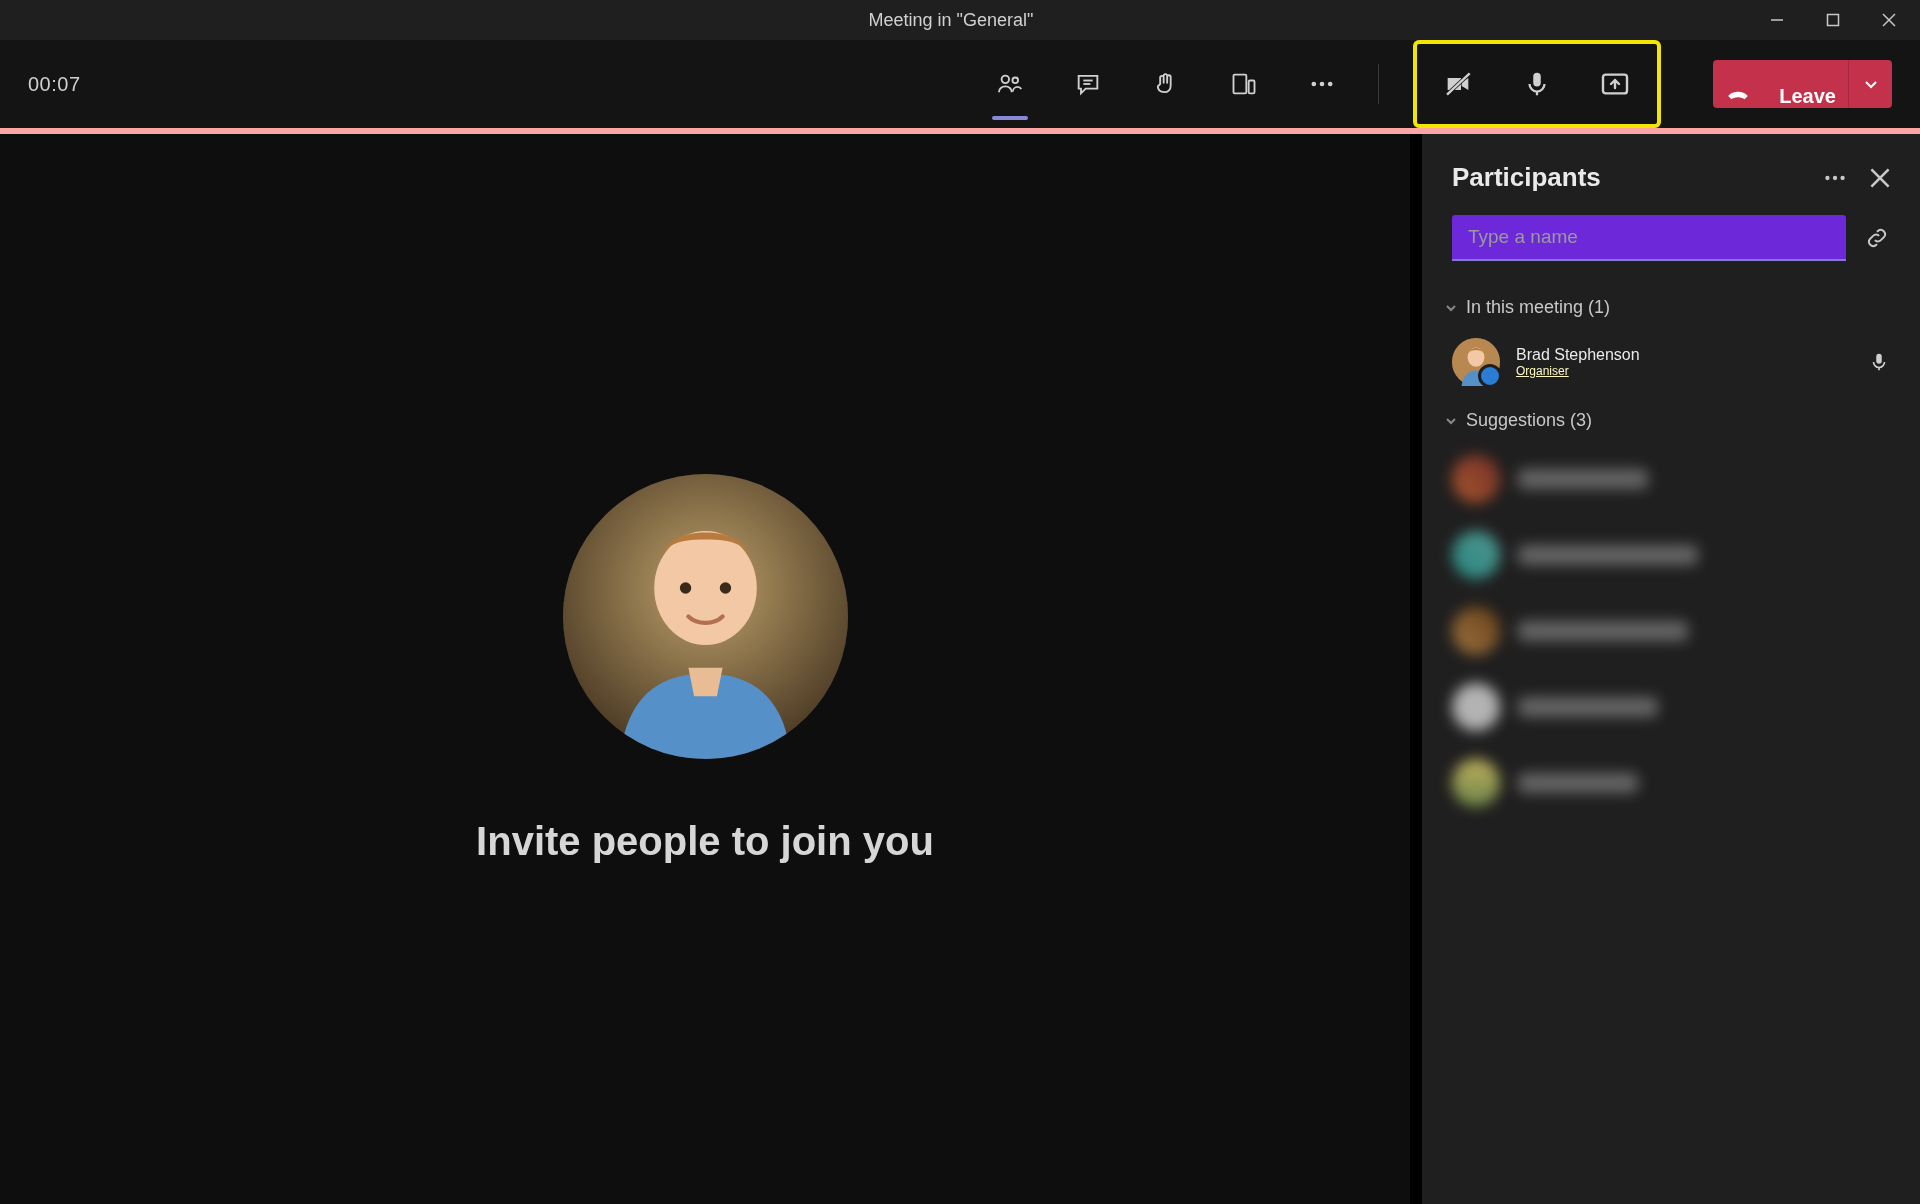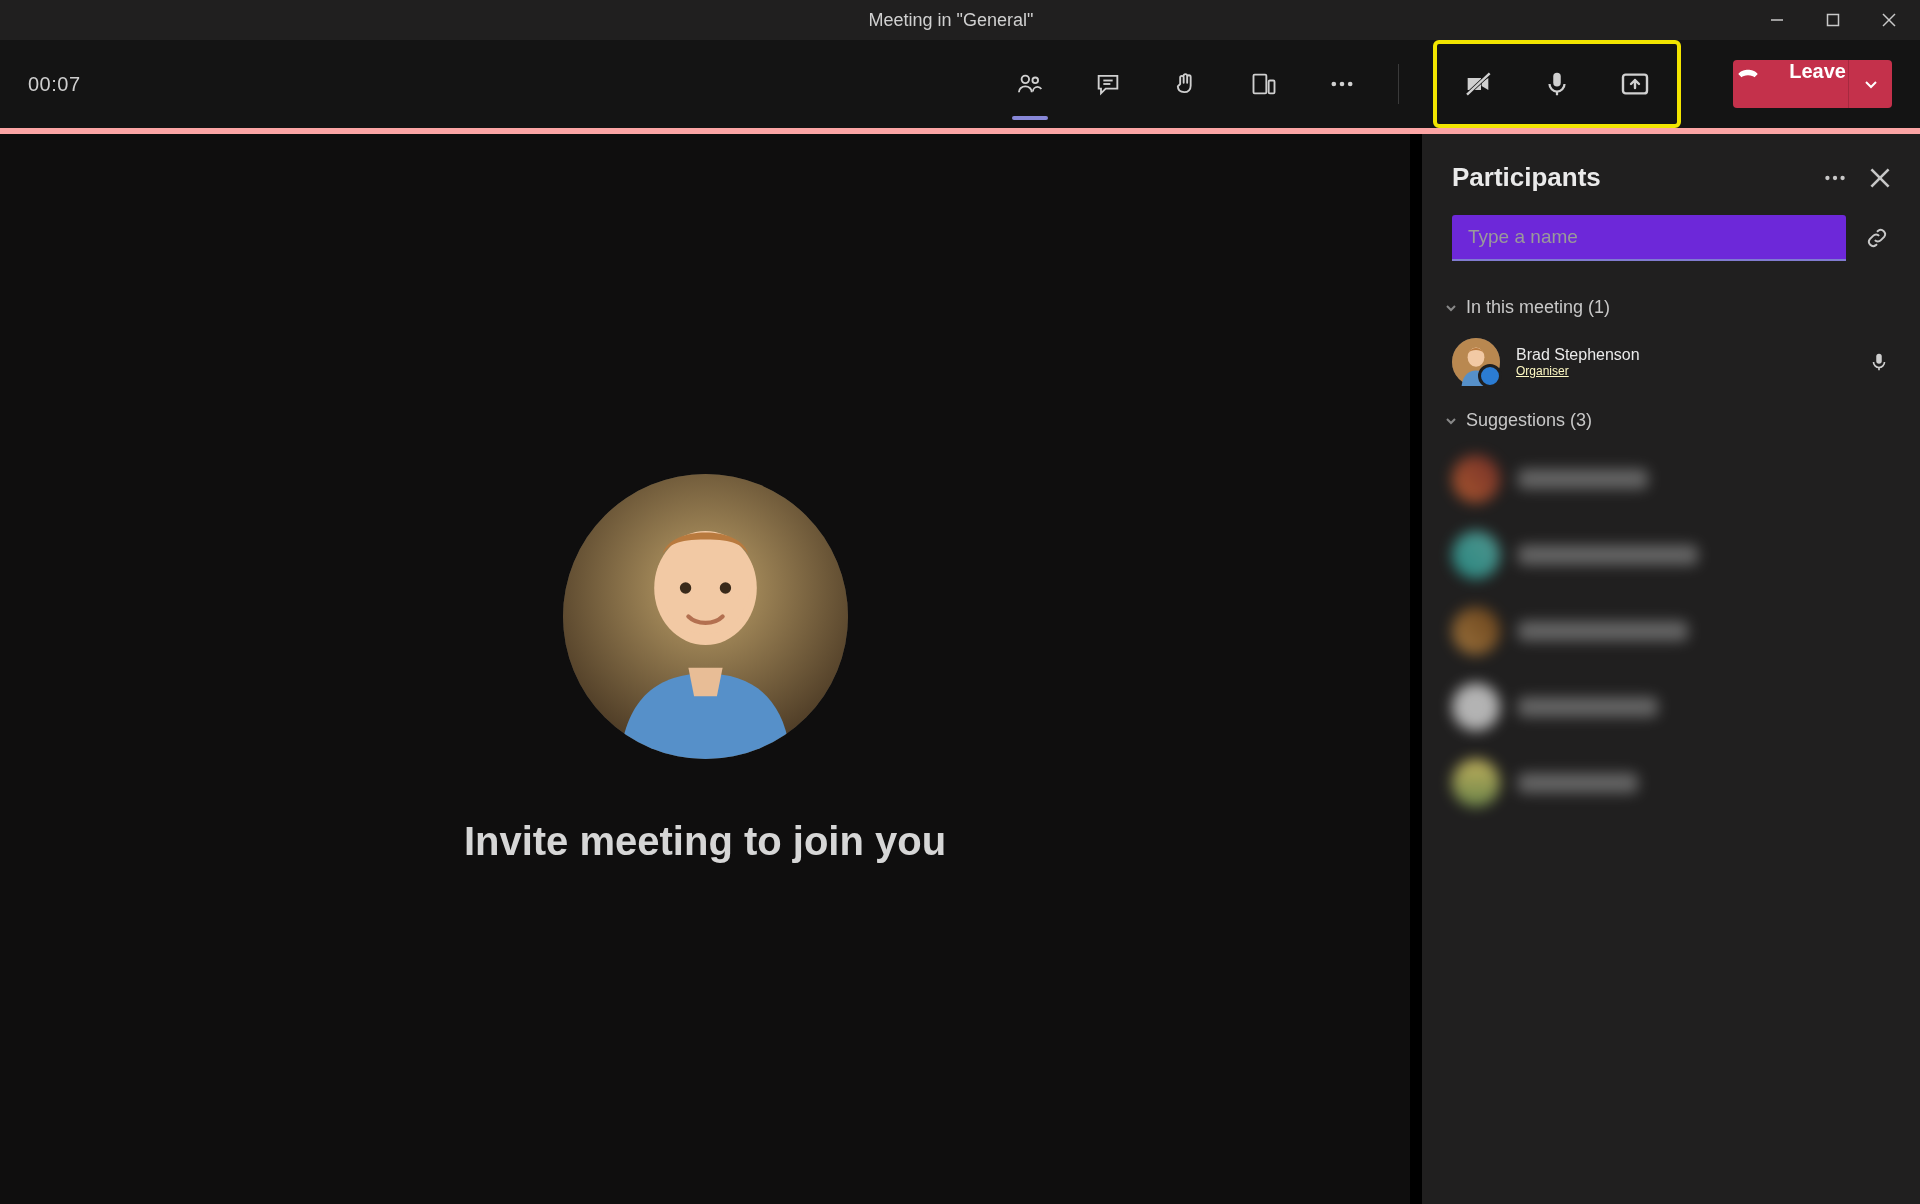--- a/index.html
+++ b/index.html
@@ -98,23 +98,23 @@
     background: #c4314b;
     color: #fff;
     border-radius: 4px;
     height: 48px;
     overflow: hidden;
     cursor: pointer;
     margin-left: 18px;
   }
   .leave-main {
     display: flex;
-    align-items: flex-start;
+    align-items: flex-end;
     gap: 28px;
-    padding: 0 2px;
+    padding: 0 12px;
     height: 100%;
   }
   .leave-chevron {
     width: 44px;
     height: 100%;
     display: flex;
     align-items: center;
     justify-content: center;
     border-left: 1px solid rgba(0,0,0,0.15);
   }
@@ -382,21 +382,21 @@
         <ellipse cx="50" cy="40" rx="18" ry="20" fill="#f2c9a4"></ellipse>
         <path d="M33 34c3-14 31-14 34 0-2 16-8 22-17 22s-15-6-17-22z" fill="#f2c9a4"></path>
         <path d="M35 28c3-10 27-10 30 0-2-3-5-5-15-5s-13 2-15 5z" fill="#b97a3e"></path>
         <path d="M20 100c2-22 14-30 30-30s28 8 30 30z" fill="#5690c9"></path>
         <path d="M44 68h12l-2 10h-8z" fill="#e8bd96"></path>
         <circle cx="43" cy="40" r="2" fill="#3a2a1a"></circle>
         <circle cx="57" cy="40" r="2" fill="#3a2a1a"></circle>
         <path d="M44 50c3 3 9 3 12 0" fill="none" stroke="#b37050" stroke-width="1.5" stroke-linecap="round"></path>
       </svg>
     </div>
-    <div class="invite-text">Invite meeting to join you</div>
+    <div class="invite-text">Invite people to join you</div>
   </div>
 
   <div class="panel">
     <div class="panel-header">
       <div class="panel-title">Participants</div>
       <div class="panel-header-actions">
         <div style="cursor:pointer">
           <svg width="26" height="26" viewBox="0 0 24 24">
             <circle cx="5" cy="12" r="2" fill="currentColor"></circle>
               <circle cx="12" cy="12" r="2" fill="currentColor"></circle>

